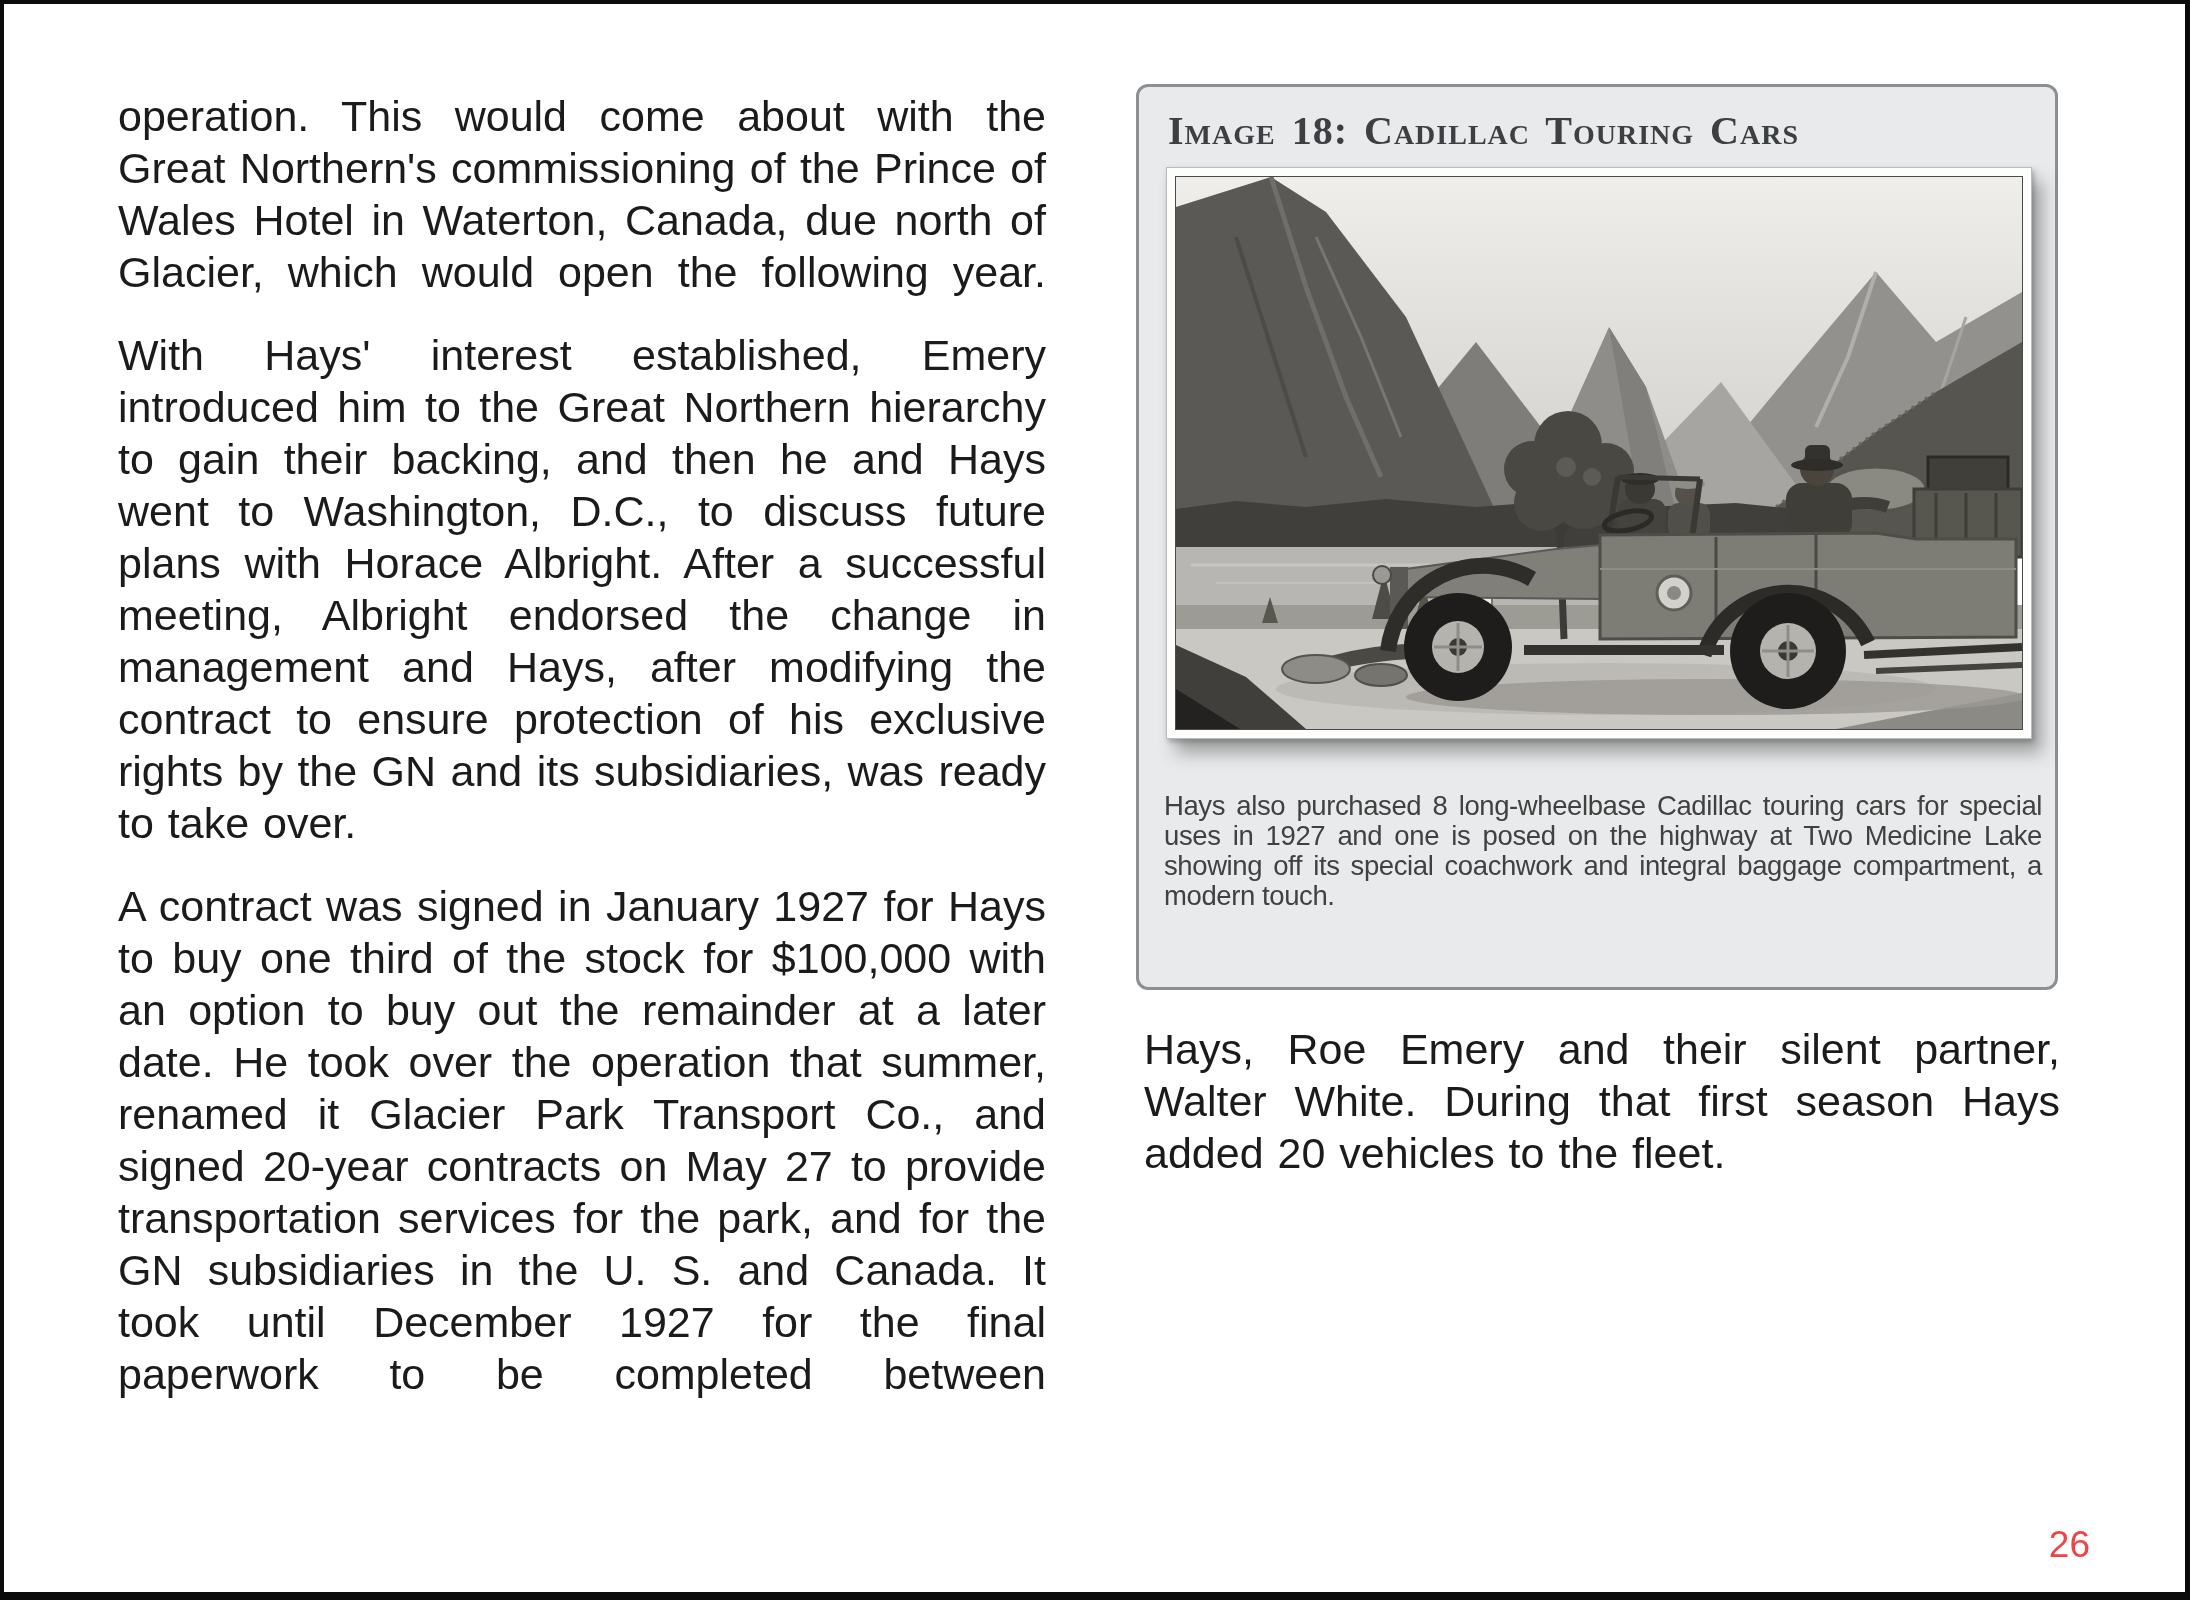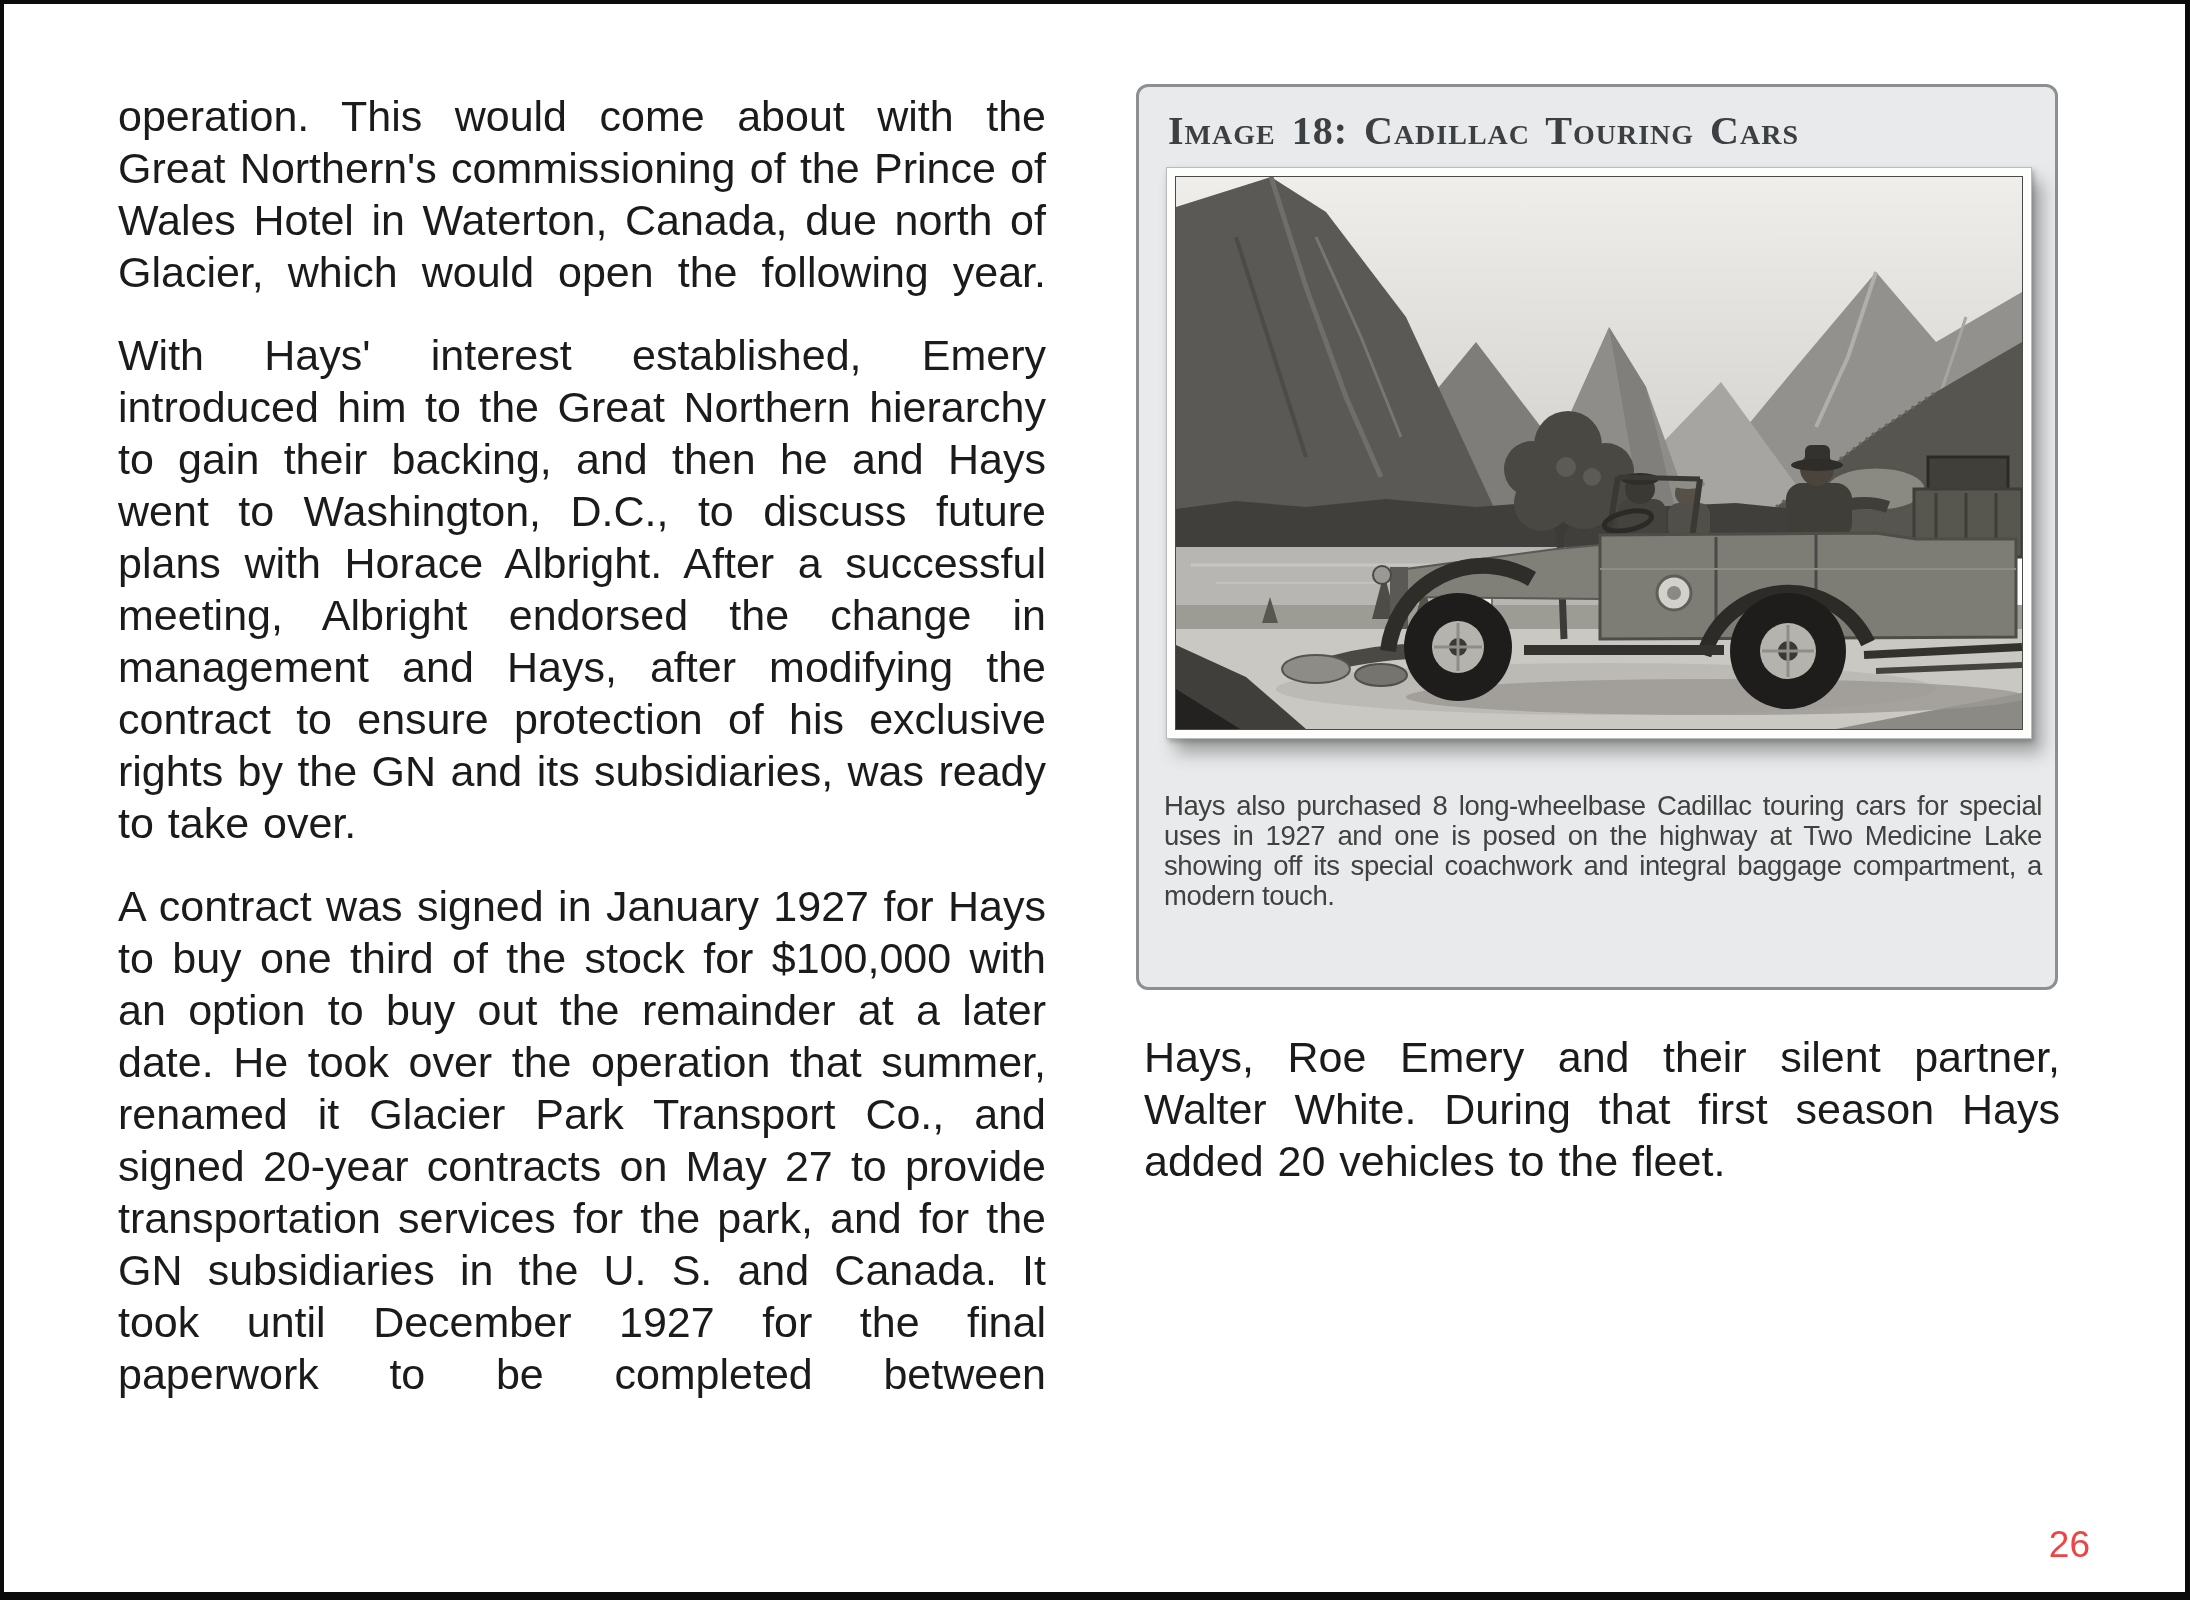--- a/index.html
+++ b/index.html
@@ -11,21 +11,21 @@
     border:solid #0b0b0b;
     border-width:4px 5px 8px 4px;
     overflow:hidden;
     font-family:"Liberation Sans","DejaVu Sans",sans-serif;
   }
   
   .col{position:absolute;color:#1b1b1b;font-size:43px;line-height:52px;text-align:justify;}
   .col p{margin:0 0 31px 0;word-spacing:2px;}
   .col p.justify-last{text-align-last:justify;}
   .col-left{left:114px;top:86px;width:928px;}
-  .col-right{left:1140px;top:1019px;width:916px;margin-top:8px;}
+  .col-right{left:1140px;top:1019px;width:916px;}
   
   .figure-card{
     position:absolute;left:1132px;top:80px;width:922px;height:906px;
     box-sizing:border-box;
     background:#e9eaeb;
     border:3px solid #8d9093;
     border-radius:12px;
   }
   .figure-title{
     position:absolute;left:25px;top:16px;margin:4px;

